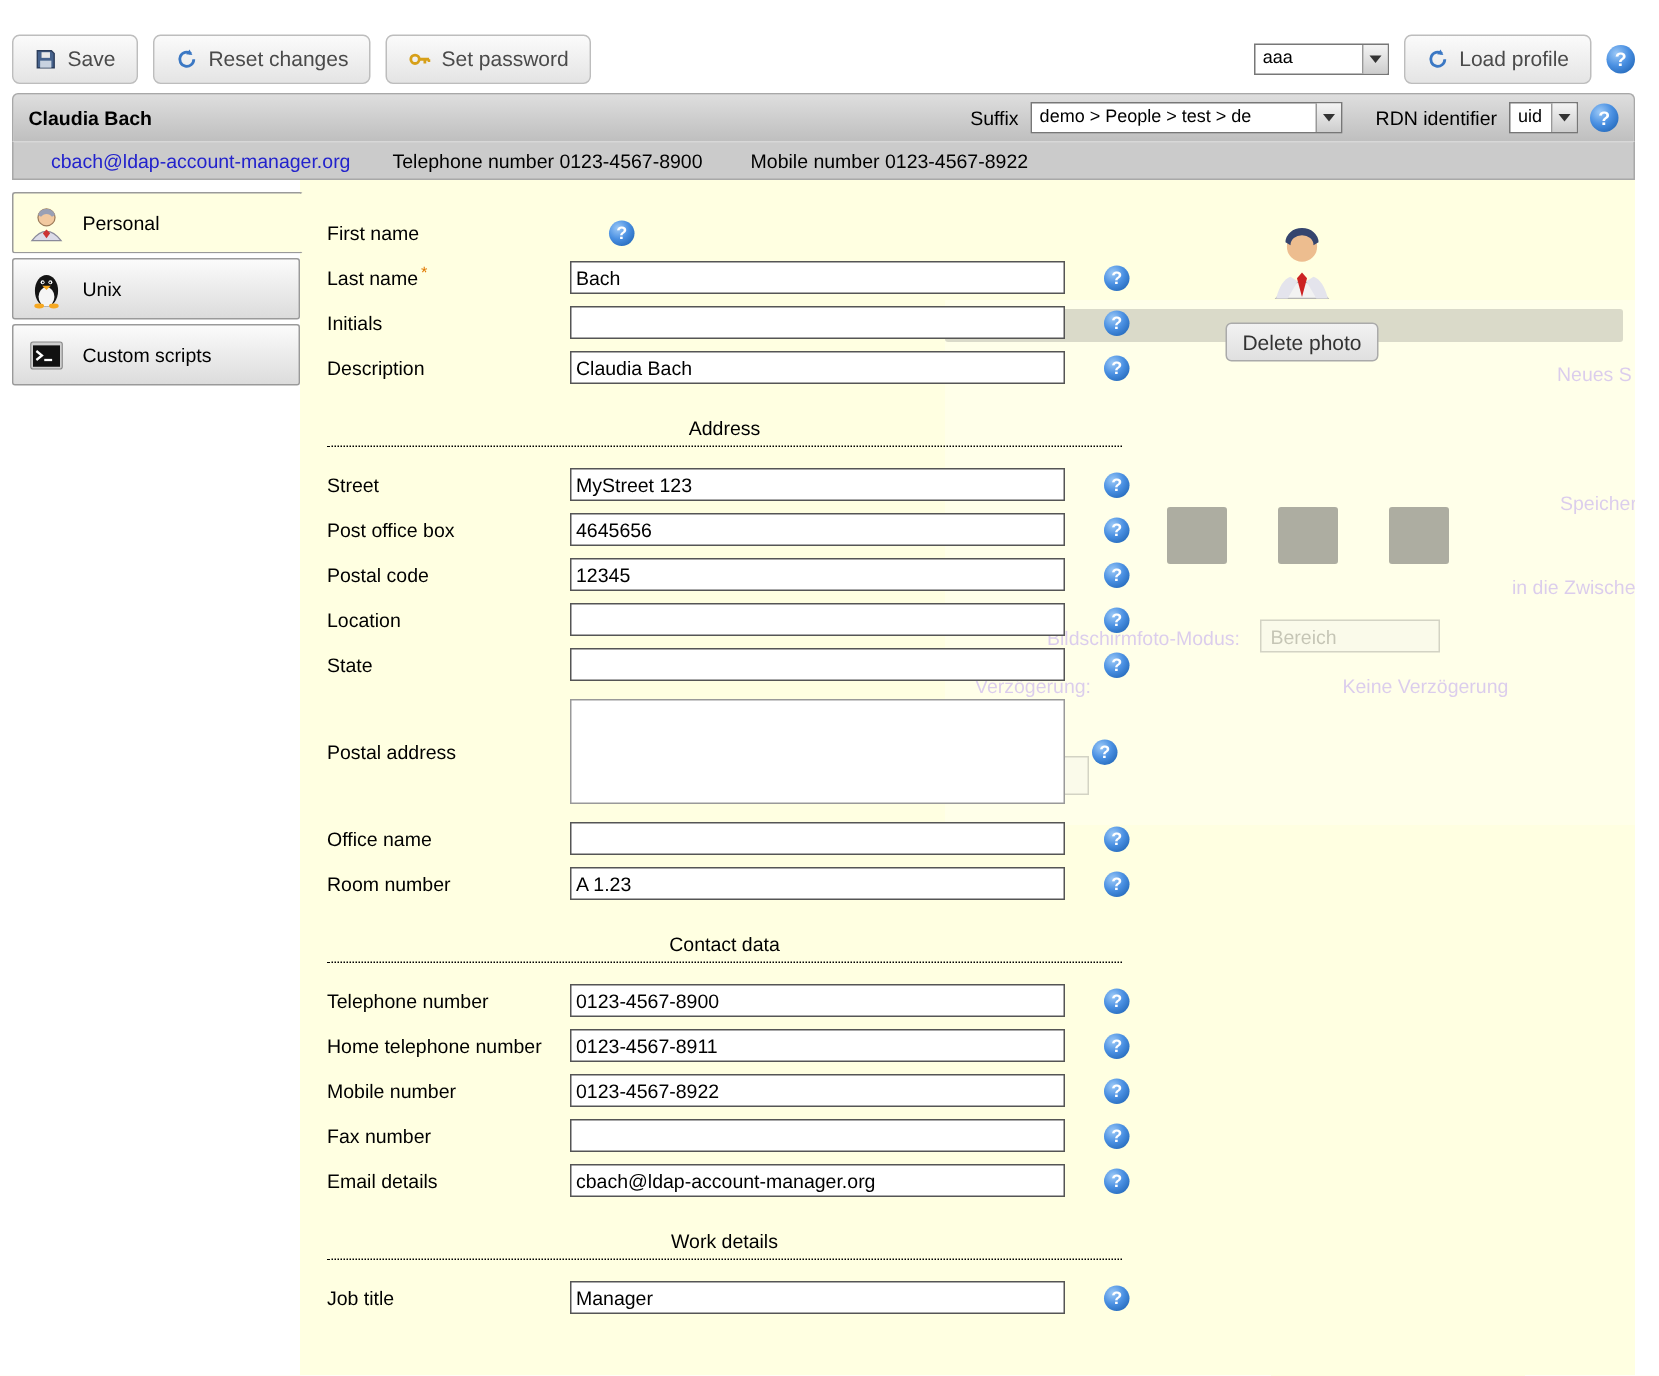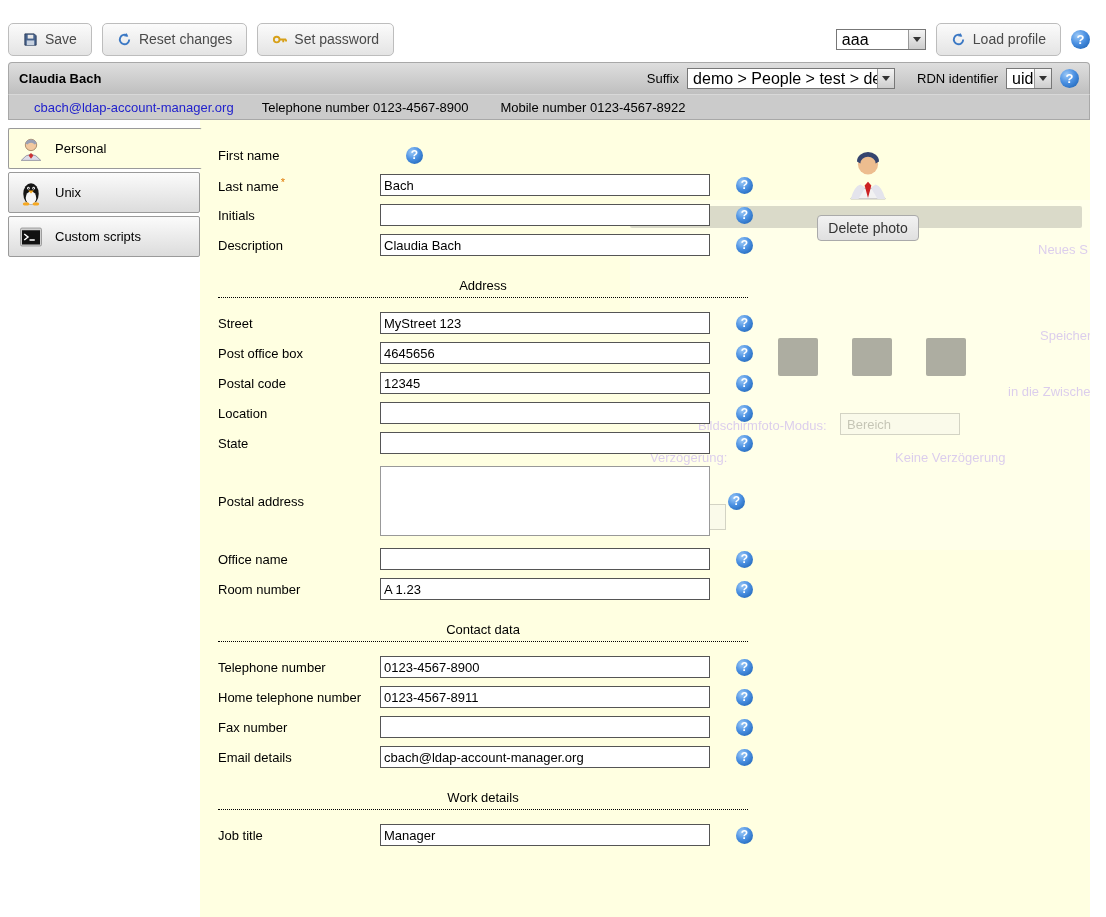--- a/index.html
+++ b/index.html
@@ -13,21 +13,21 @@
        background:linear-gradient(#fbfbfb,#e4e4e4);color:#4a4a4a;font-size:14px;
        font-family:inherit;padding:0 14px;height:33px;cursor:pointer;white-space:nowrap;}
   .btn .ic{display:inline-flex;width:15px;height:15px;}
   .gap-left{margin-left:24px;}
   .toolbar .btn + .btn{margin-left:10px;}
   .toolbar-right{margin-left:auto;display:flex;align-items:center;gap:10px;}
 
   
   .cselect{border:1px solid #777;background:#fff;height:21px;display:inline-flex;align-items:stretch;
            box-sizing:border-box;cursor:pointer;}
-  .cs-txt{padding:1px 5px 0 5px;font-size:16px;white-space:nowrap;overflow:hidden;flex:1;}
+  .cs-txt{padding:1px 5px 0 5px;font-size:12px;white-space:nowrap;overflow:hidden;flex:1;}
   .cs-btn{width:16px;background:linear-gradient(#f4f4f4,#cdcdcd);border-left:1px solid #999;
           display:flex;align-items:center;justify-content:center;flex-shrink:0;}
   .cs-btn::after{content:"";width:0;height:0;border-left:4px solid transparent;
           border-right:4px solid transparent;border-top:5px solid #333;}
   .w-profile{width:90px;}
   .w-suffix{width:208px;}
   .w-rdn{width:46px;}
 
   
   .help{width:17px;height:17px;border-radius:50%;flex-shrink:0;
@@ -322,20 +322,25 @@
           <label class="flabel">Telephone number</label>
           <input type="text" class="finput" value="0123-4567-8900" style="">
           <span class="help row-help"></span>
         </div>
         <div class="form-row">
           <label class="flabel">Home telephone number</label>
           <input type="text" class="finput" value="0123-4567-8911" style="">
           <span class="help row-help"></span>
         </div>
         <div class="form-row">
+          <label class="flabel">Mobile number</label>
+          <input type="text" class="finput" value="0123-4567-8922" style="">
+          <span class="help row-help"></span>
+        </div>
+        <div class="form-row">
           <label class="flabel">Fax number</label>
           <input type="text" class="finput" value="" style="">
           <span class="help row-help"></span>
         </div>
         <div class="form-row">
           <label class="flabel">Email details</label>
           <input type="text" class="finput" value="cbach@ldap-account-manager.org" style="">
           <span class="help row-help"></span>
         </div>
 

